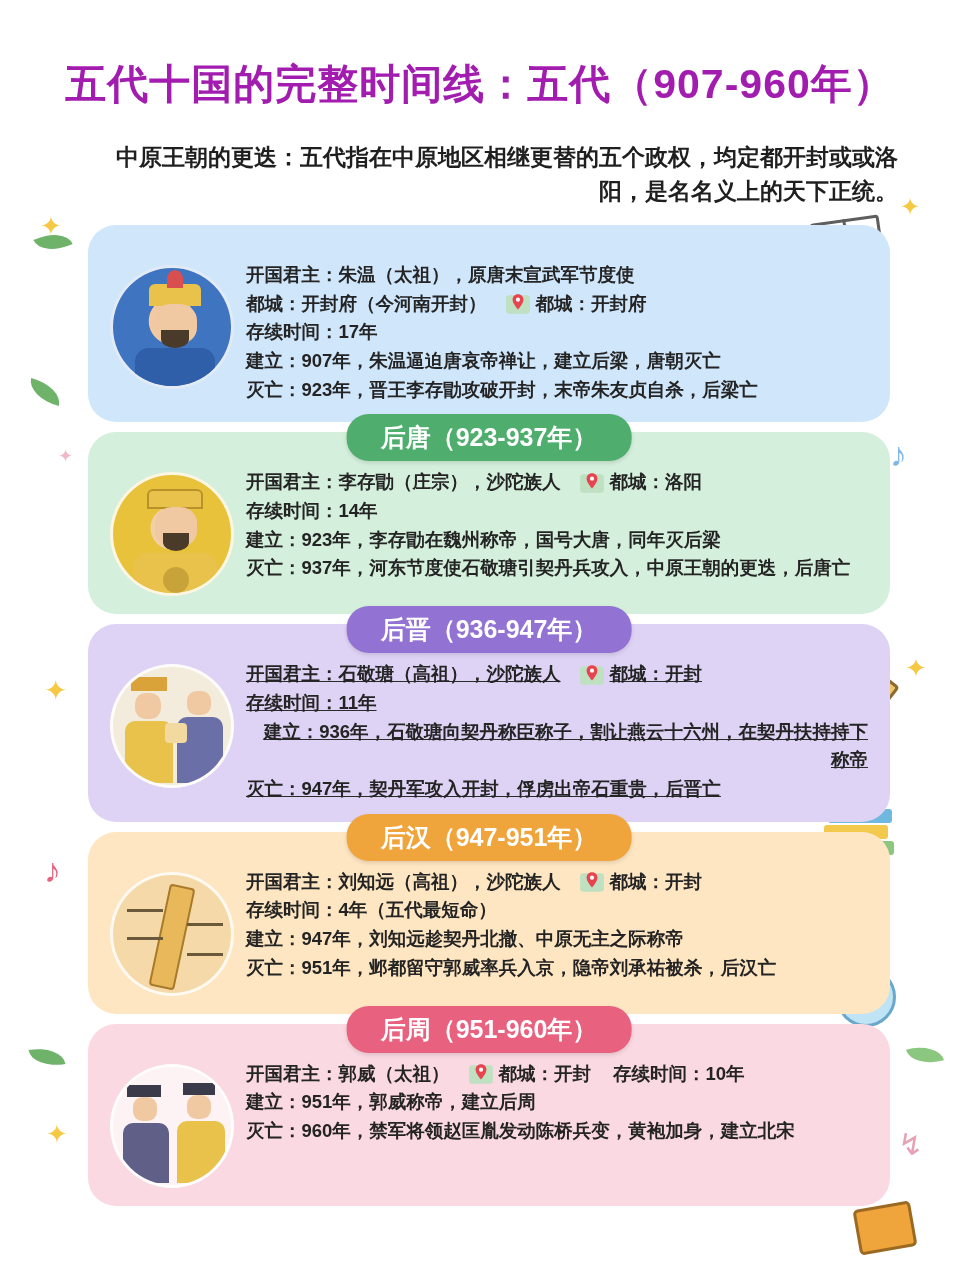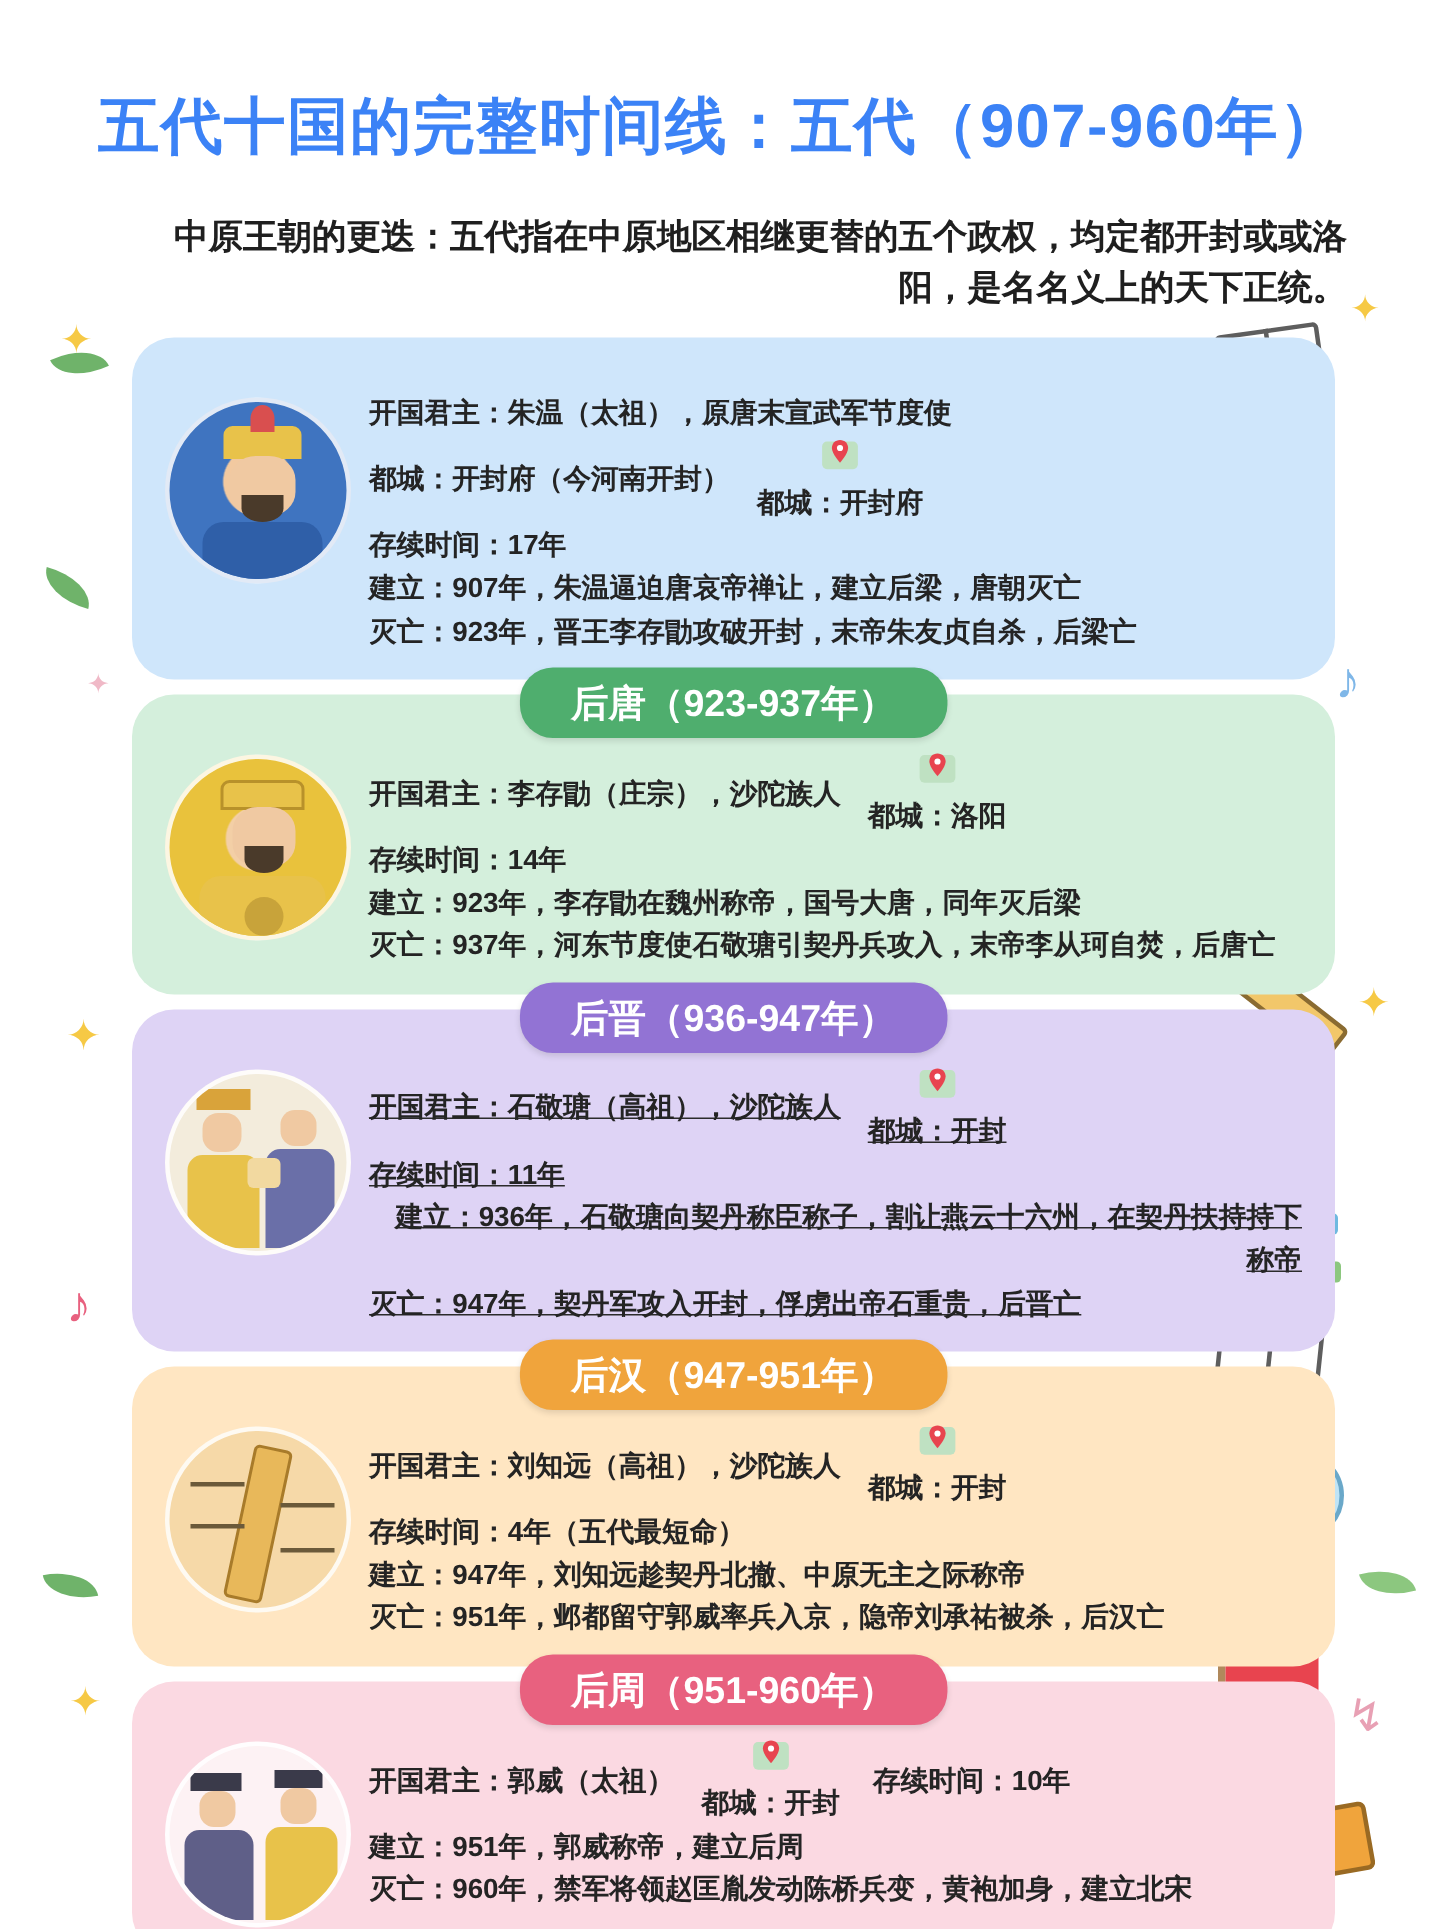--- a/index.html
+++ b/index.html
@@ -14,21 +14,21 @@
   }
   .page { position:relative; width:960px; height:1286px; }
 
   
   .title {
     text-align:center;
     font-size: 41px;
     font-weight: 800;
     letter-spacing: 1px;
     padding-top: 30px;
-    color:#3b82f6;
+    color:#a21caf;
   }
   .subtitle {
     margin: 14px 62px 0 72px;
     font-size: 23px;
     font-weight: 700;
     line-height: 1.5;
     color:#1f1f1f;
     text-align:right;
   }
 
@@ -72,21 +72,20 @@
     color:#242424;
     display:flex;
     flex-wrap: wrap;
     align-items:center;
     gap: 4px;
     text-align: right;
   }
   .capital-pin {
     display:inline-flex; align-items:center; gap:5px;
     margin-left: 14px;
-    flex-direction: column;
   }
   .pin {
     width: 26px; height: 26px; display:inline-block;
     position:relative;
   }
 
   
   .c-liang { background:#cfe6fb; }
   .c-liang .banner { background:#4ba3e3; }
   .c-tang { background:#d4efdc; }
@@ -230,21 +229,21 @@
               <svg class="pin" viewBox="0 0 24 24">
                 <rect x="1" y="4" width="22" height="17" rx="3" fill="#bfe1c2"></rect>
                 <path d="M12 3c-3 0-5 2.2-5 5 0 3.6 5 9 5 9s5-5.4 5-9c0-2.8-2-5-5-5z" fill="#e8444f"></path>
                 <circle cx="12" cy="8" r="1.9" fill="#fff"></circle>
               </svg>
               <span>都城：洛阳</span>
             </span>
           </div>
           <div class="line">存续时间：14年</div>
           <div class="line">建立：923年，李存勖在魏州称帝，国号大唐，同年灭后梁</div>
-          <div class="line">灭亡：937年，河东节度使石敬瑭引契丹兵攻入，末帝李从珂自焚，后唐亡</div>
+          <div class="line">灭亡：937年，河东节度使石敬瑭引契丹兵攻入，中原王朝的更迭，后唐亡</div>
         </div>
       </div>
     </div>
 
     <div class="card c-jin">
       <div class="banner">后晋（936-947年）</div>
       <div class="card-body">
         <div class="portrait p-jin">
           <div class="fig" style="left:18px;top:10px;width:36px;height:14px;background:#d9a33a;"></div>
           <div class="fig" style="left:22px;top:26px;width:26px;height:26px;background:#f0c9a2;border-radius:40%;"></div>

